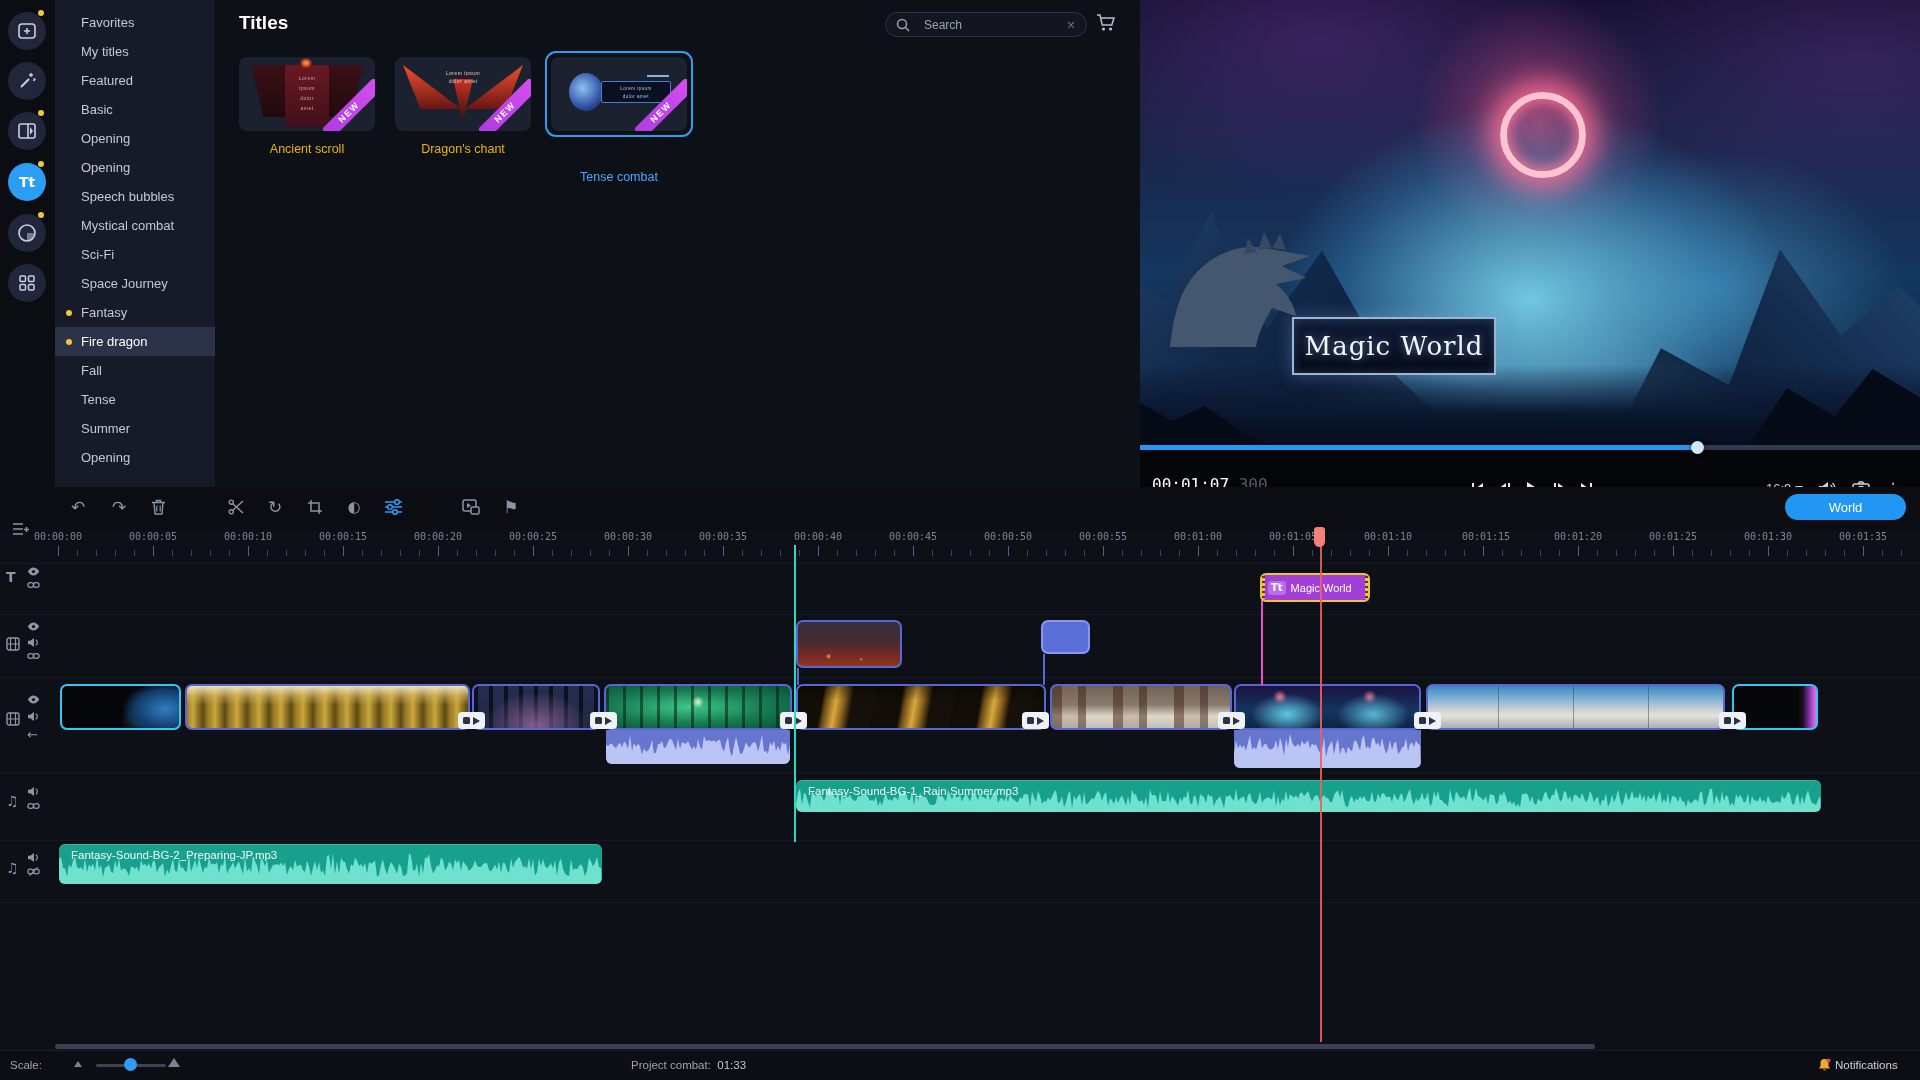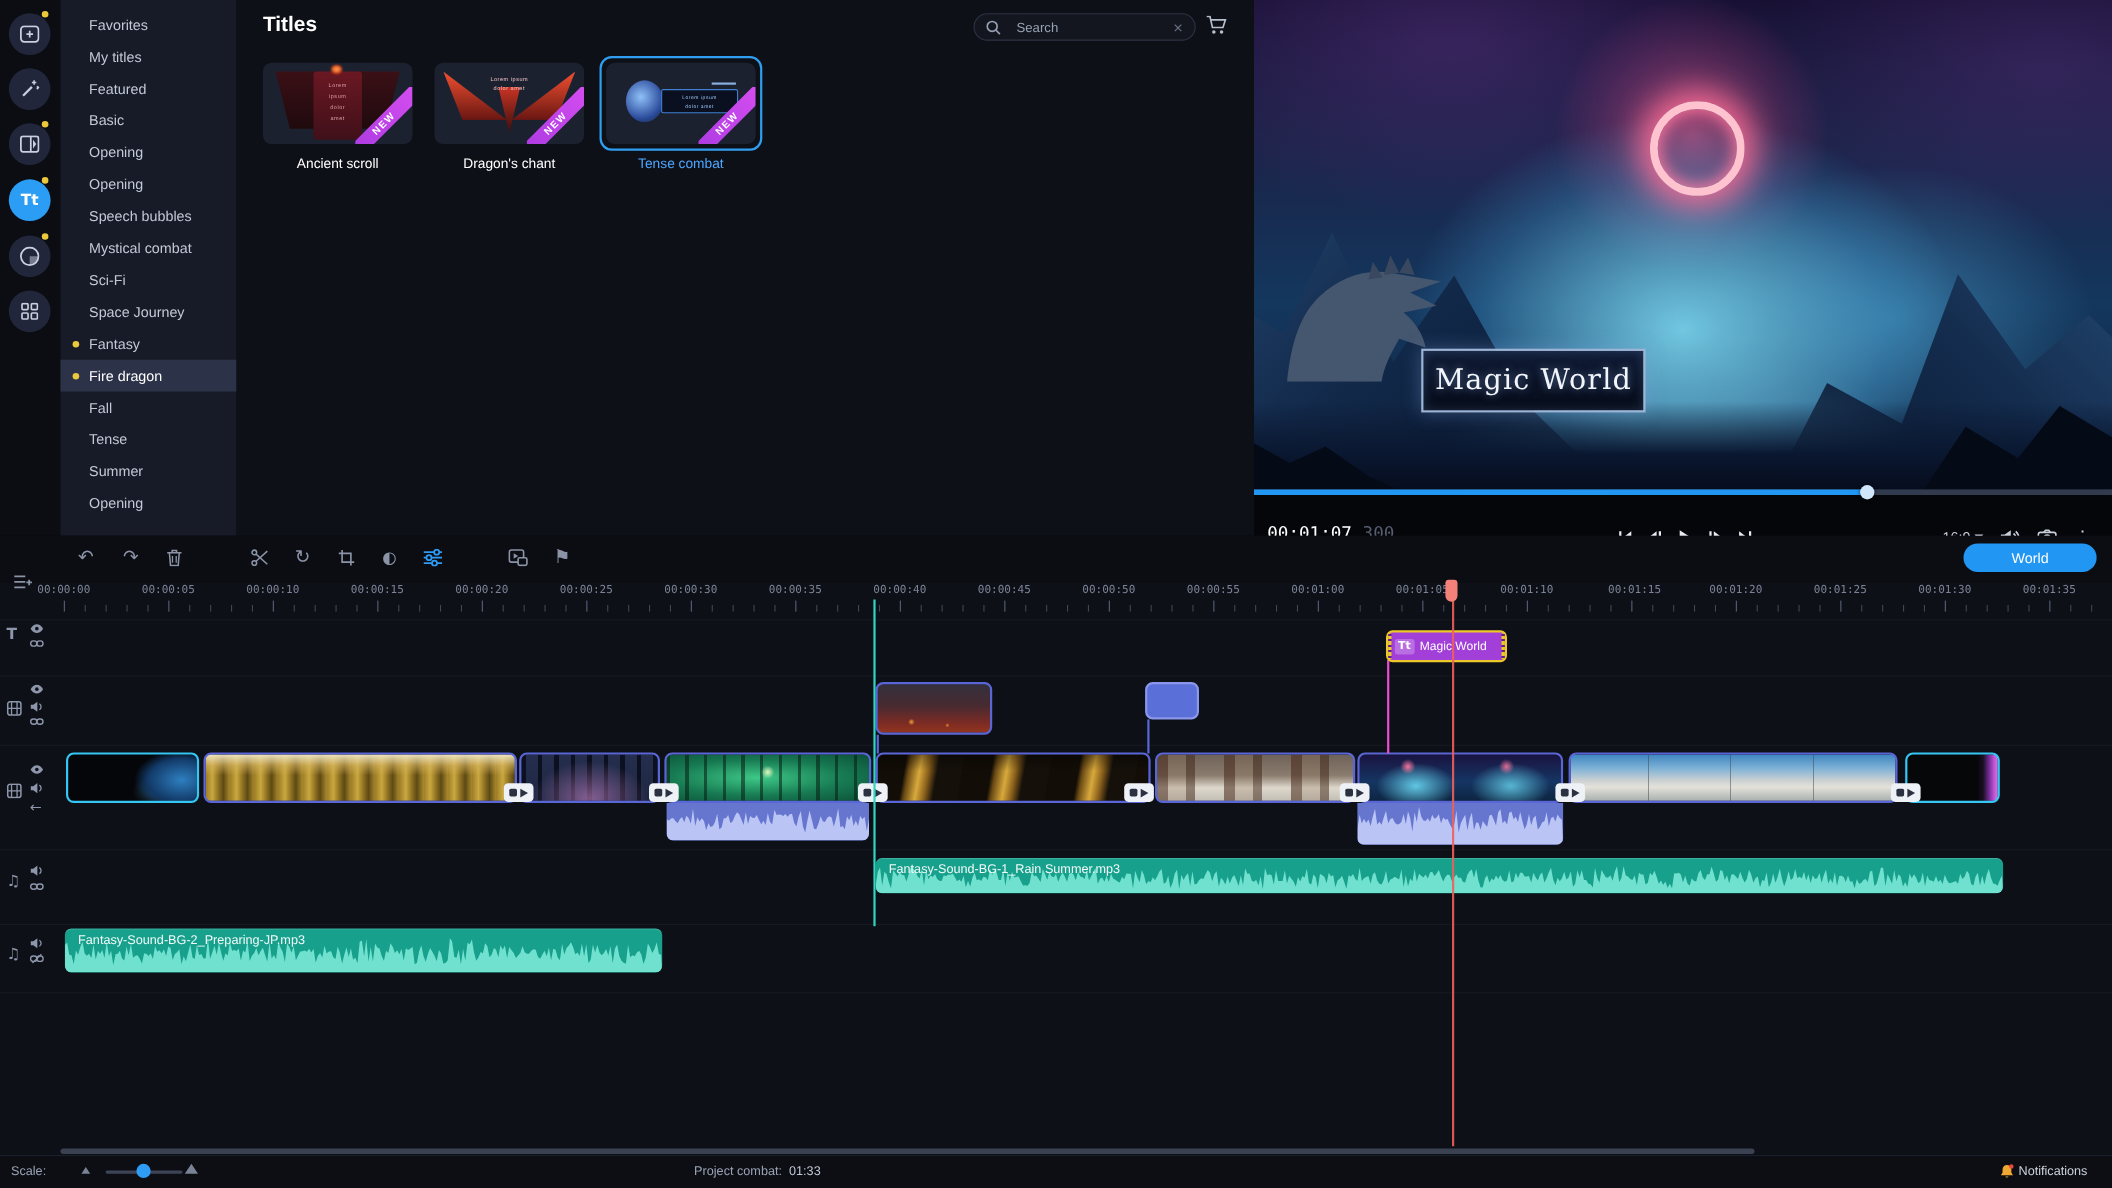--- a/index.html
+++ b/index.html
@@ -25,22 +25,22 @@
   .cat-scrollbar{left:210px;top:58px;width:4px;height:412px;background:#3d4457;border-radius:2px;}
 
   
   .titles-panel{left:215px;top:0;width:925px;height:487px;background:#0e1017;}
   .panel-heading{left:239px;top:12px;font-size:19px;font-weight:bold;color:#fff;}
   .search-box{left:885px;top:12px;width:202px;height:25px;border:1px solid #2c3344;border-radius:13px;
               background:#13161f;display:flex;align-items:center;padding:0 10px;box-sizing:border-box;}
   .search-ph{font-size:12px;color:#98a2b4;margin-left:28px;flex:1;}
   .search-x{color:#6a7385;font-size:12px;}
   .thumb{position:absolute;width:136px;height:74px;border-radius:8px;background:#1c2130;overflow:hidden;cursor:pointer;}
-  .thumb-label{position:absolute;width:160px;text-align:center;font-size:12.5px;color:#ffffff;top:142px;}
-  .thumb-label.sel{color:#4da6ff;}
+  .thumb-label{position:absolute;width:160px;text-align:center;font-size:12.5px;color:#eab308;top:142px;}
+  .thumb-label.sel{color:#4da6ff;margin-top:28px;}
   .sel-outline{position:absolute;left:545px;top:51px;width:144px;height:82px;border:2px solid #2f9df0;border-radius:11px;}
   .ribbon{position:absolute;right:0;bottom:0;width:52px;height:52px;overflow:hidden;}
   .ribbon span{position:absolute;display:block;width:84px;transform:rotate(-45deg);
                background:linear-gradient(90deg,#a93ae0,#d44df0);color:#fff;font-size:9px;font-weight:bold;
                text-align:center;left:-16px;bottom:12px;padding:2px 0;letter-spacing:1.5px;}
   
   .scroll-wing{position:absolute;width:46px;height:52px;background:linear-gradient(180deg,#3a1016,#200a0e);}
   .scroll-rect{position:absolute;left:46px;top:8px;width:44px;height:62px;border-radius:3px;
                background:linear-gradient(180deg,#6a1822,#40101a);}
   .scroll-line{display:block;text-align:center;font-size:5px;line-height:10px;color:#d89aa4;letter-spacing:.5px;}

